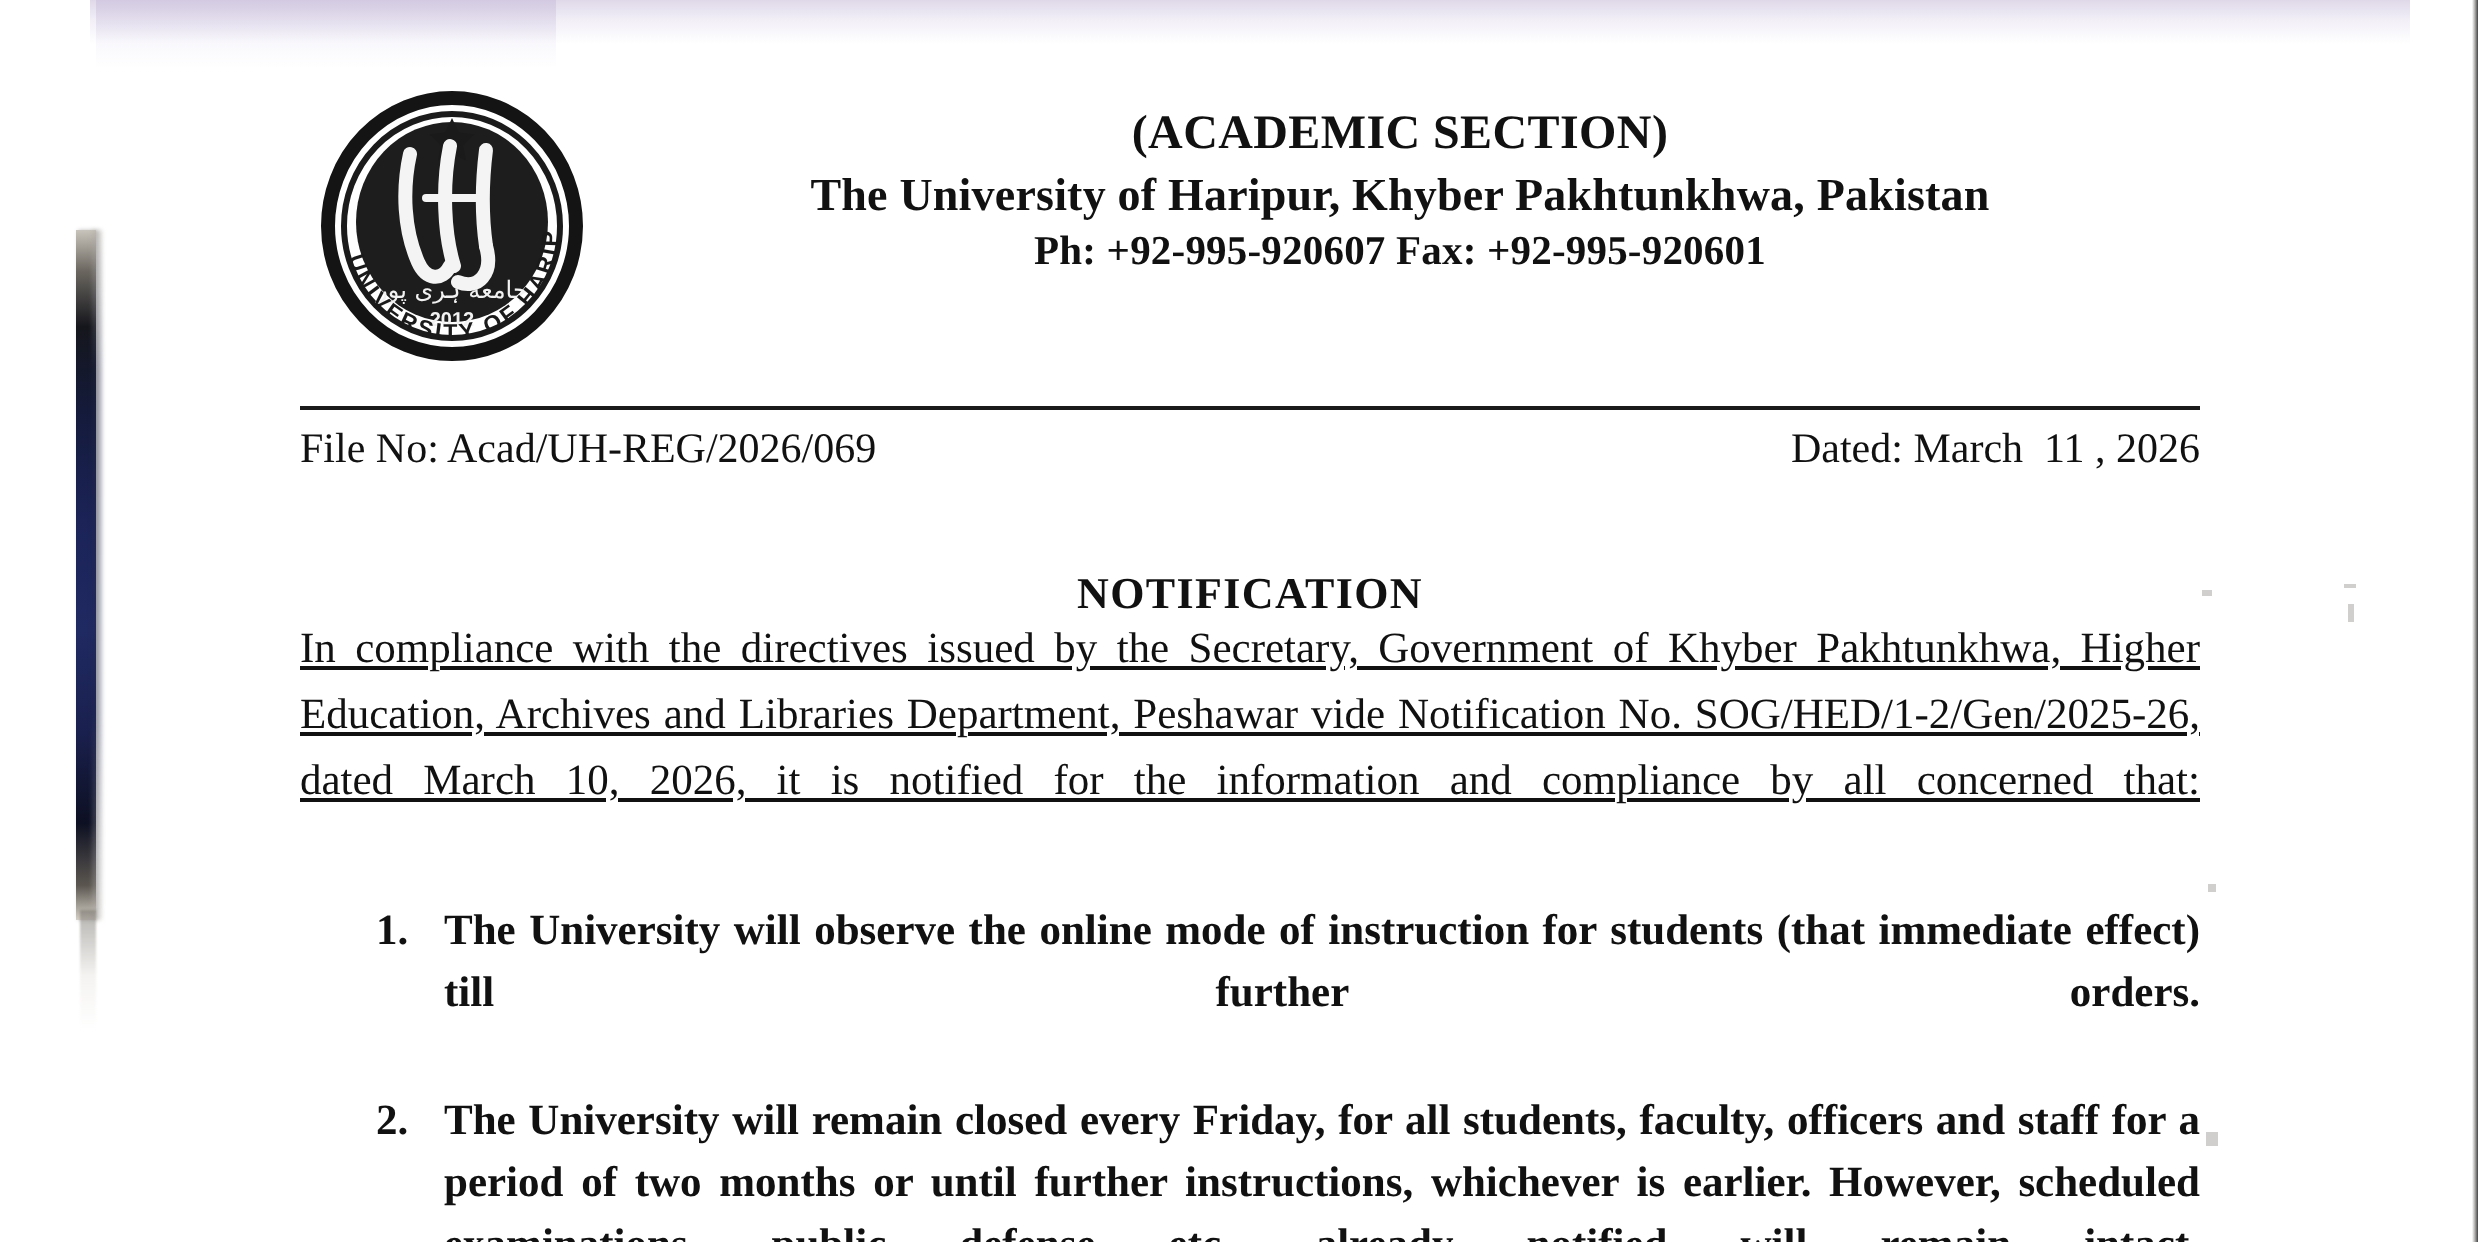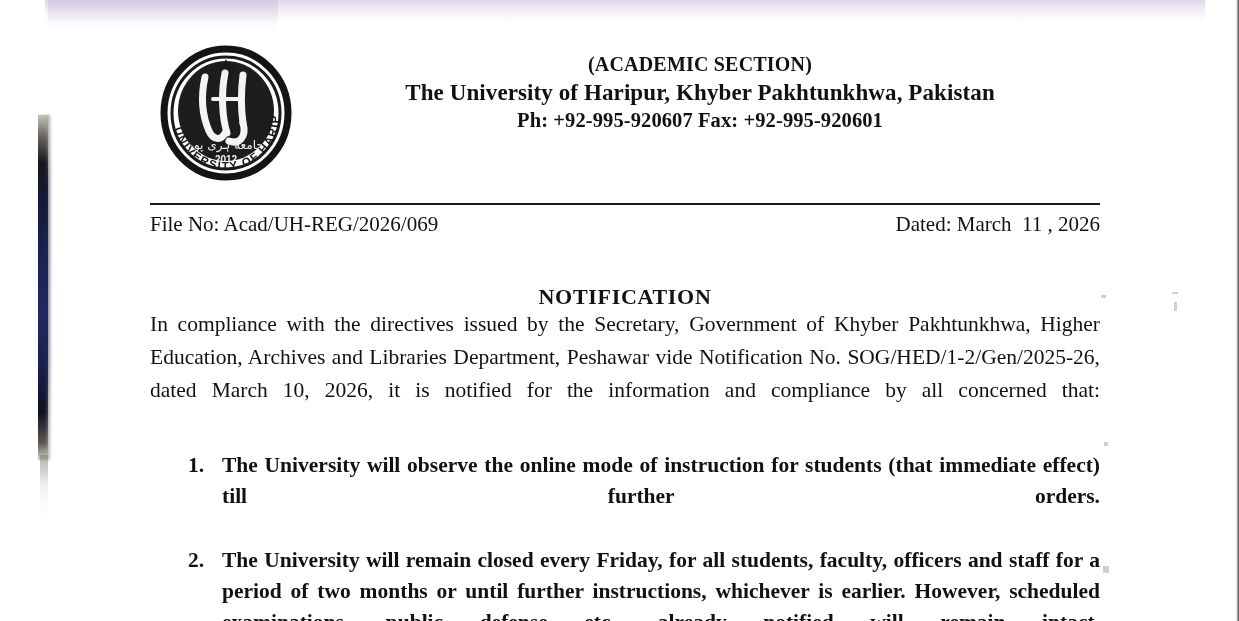--- a/index.html
+++ b/index.html
@@ -137,21 +137,21 @@
     text-align: center;
   }
   .head-line-1 {
     font-weight: bold;
     font-size: 27px;
     letter-spacing: 0.4px;
     line-height: 1.22;
   }
   .head-line-2 {
     font-weight: bold;
-    font-size: 20px;
+    font-size: 24px;
     letter-spacing: 0.2px;
     line-height: 1.28;
   }
   .head-line-3 {
     font-weight: bold;
     font-size: 23px;
     line-height: 1.3;
     letter-spacing: 0.1px;
   }
   .head-line-4 {
@@ -202,20 +202,21 @@
   
   .body-para {
     position: absolute;
     left: 150px;
     top: 308px;
     width: 950px;
     font-size: 21.5px;
     line-height: 33px;
     text-align: justify;
     text-justify: inter-word;
+    text-decoration: underline;
   }
   .body-para::after {
     content: "";
     display: inline-block;
     width: 100%;
   }
 
   
   .notice-list {
     position: absolute;

